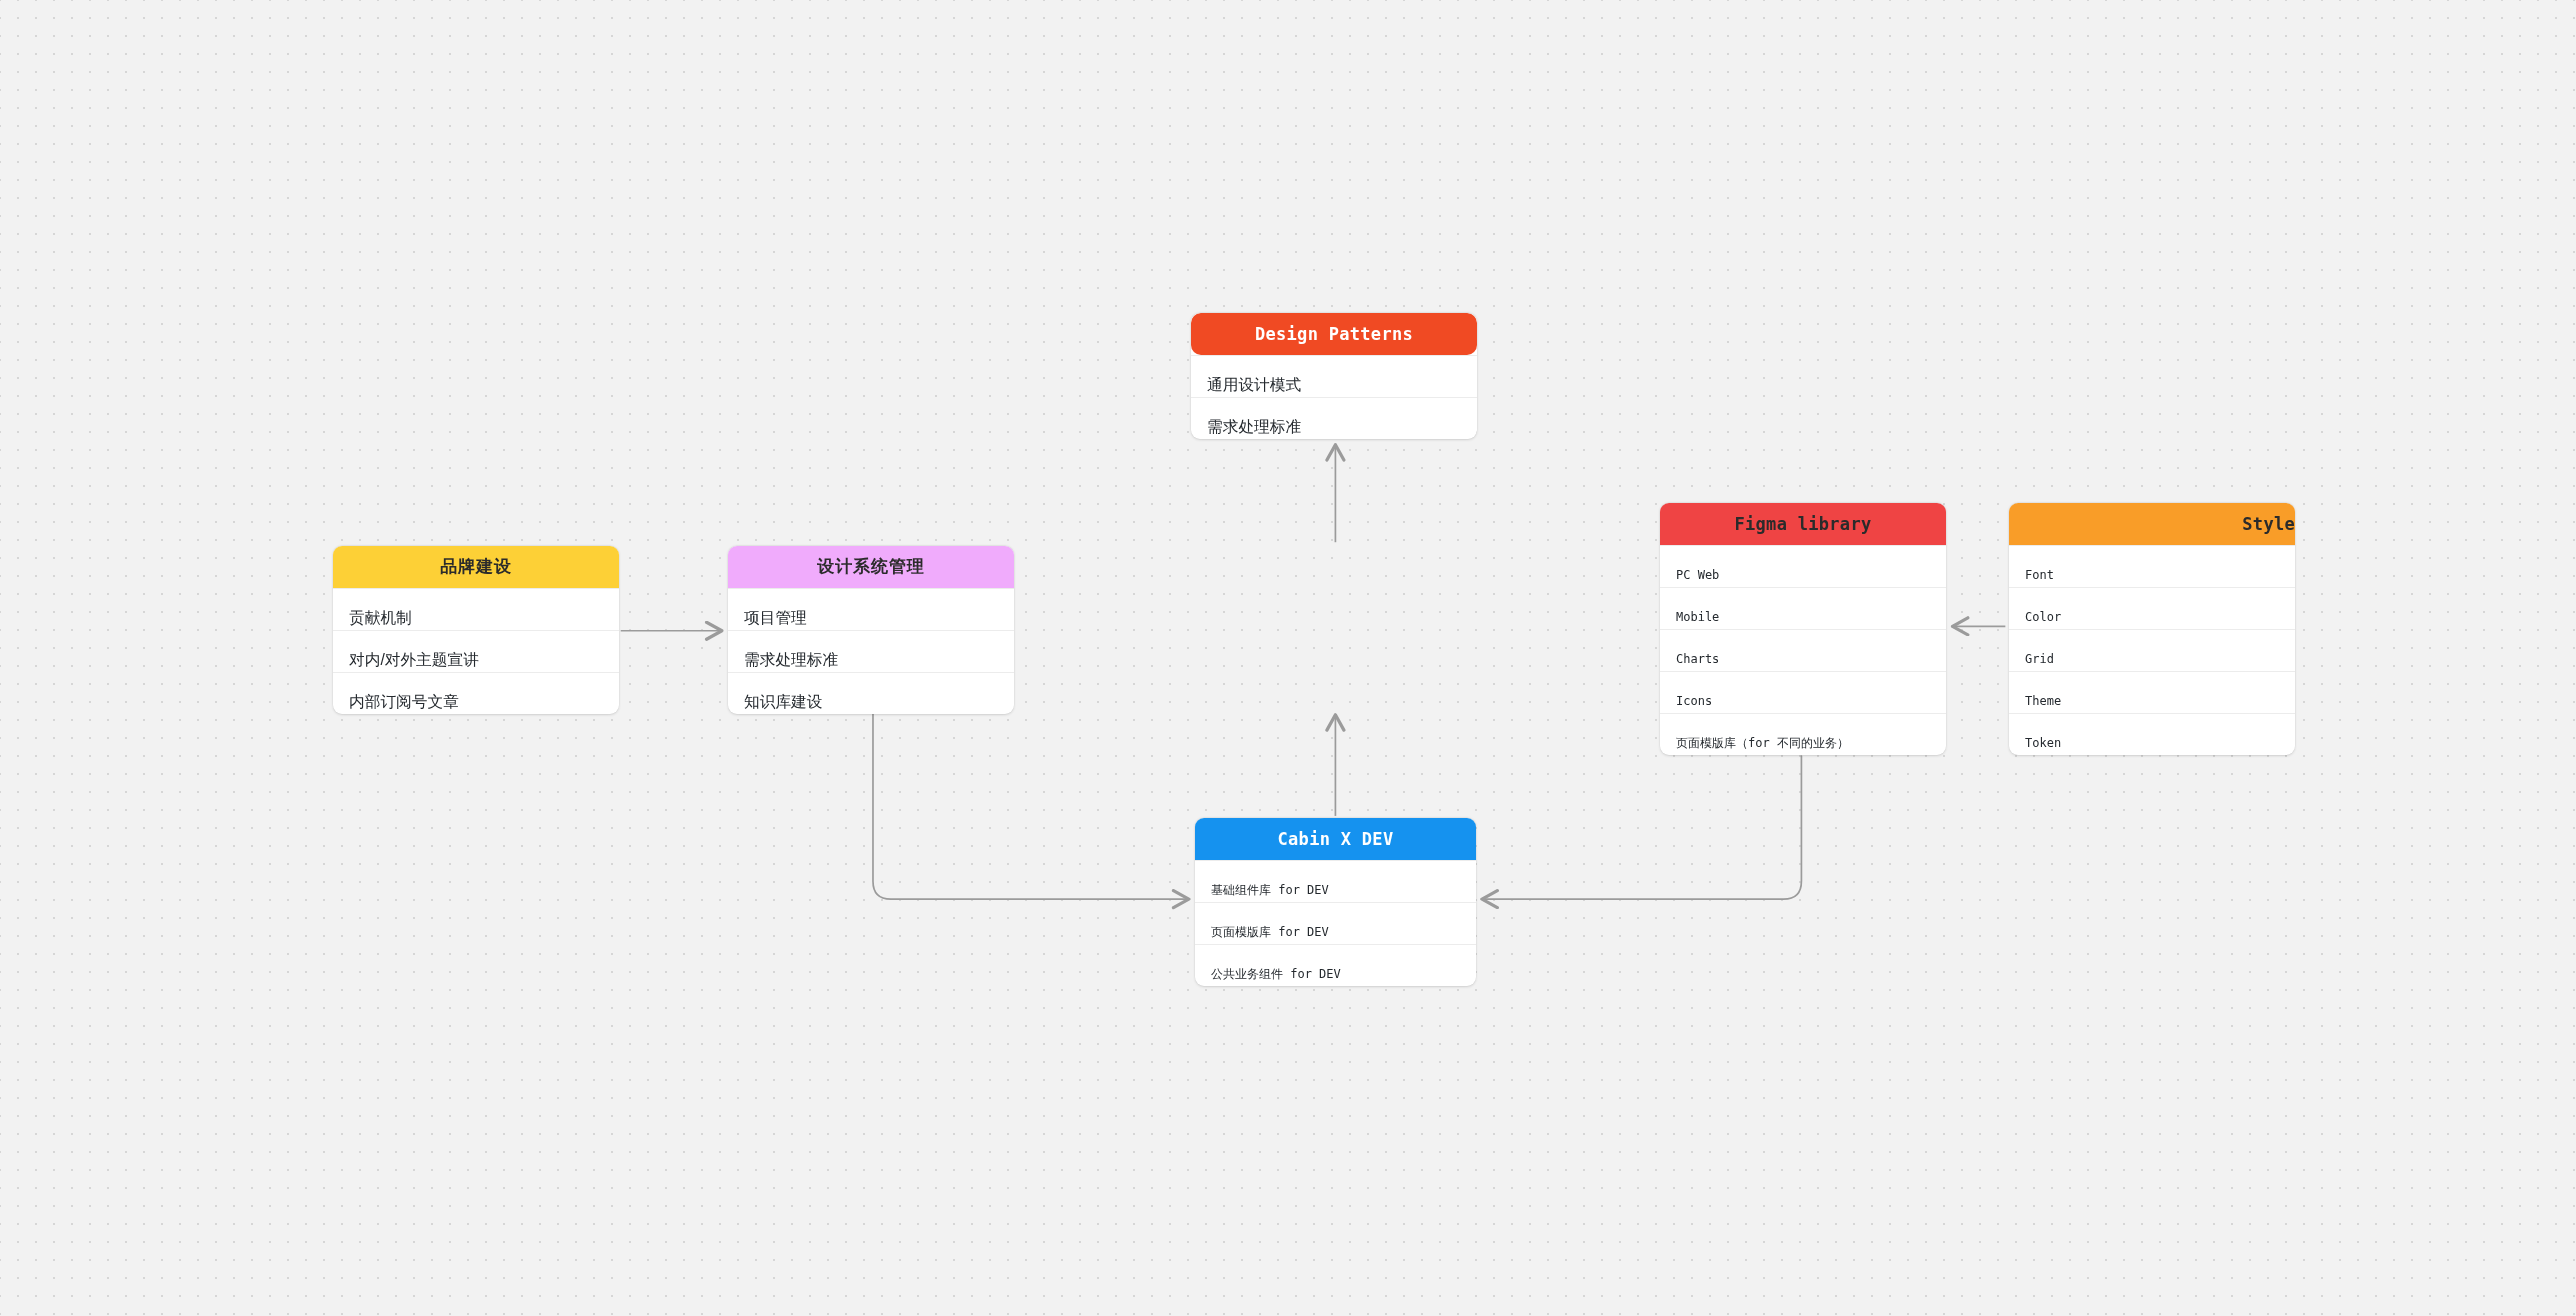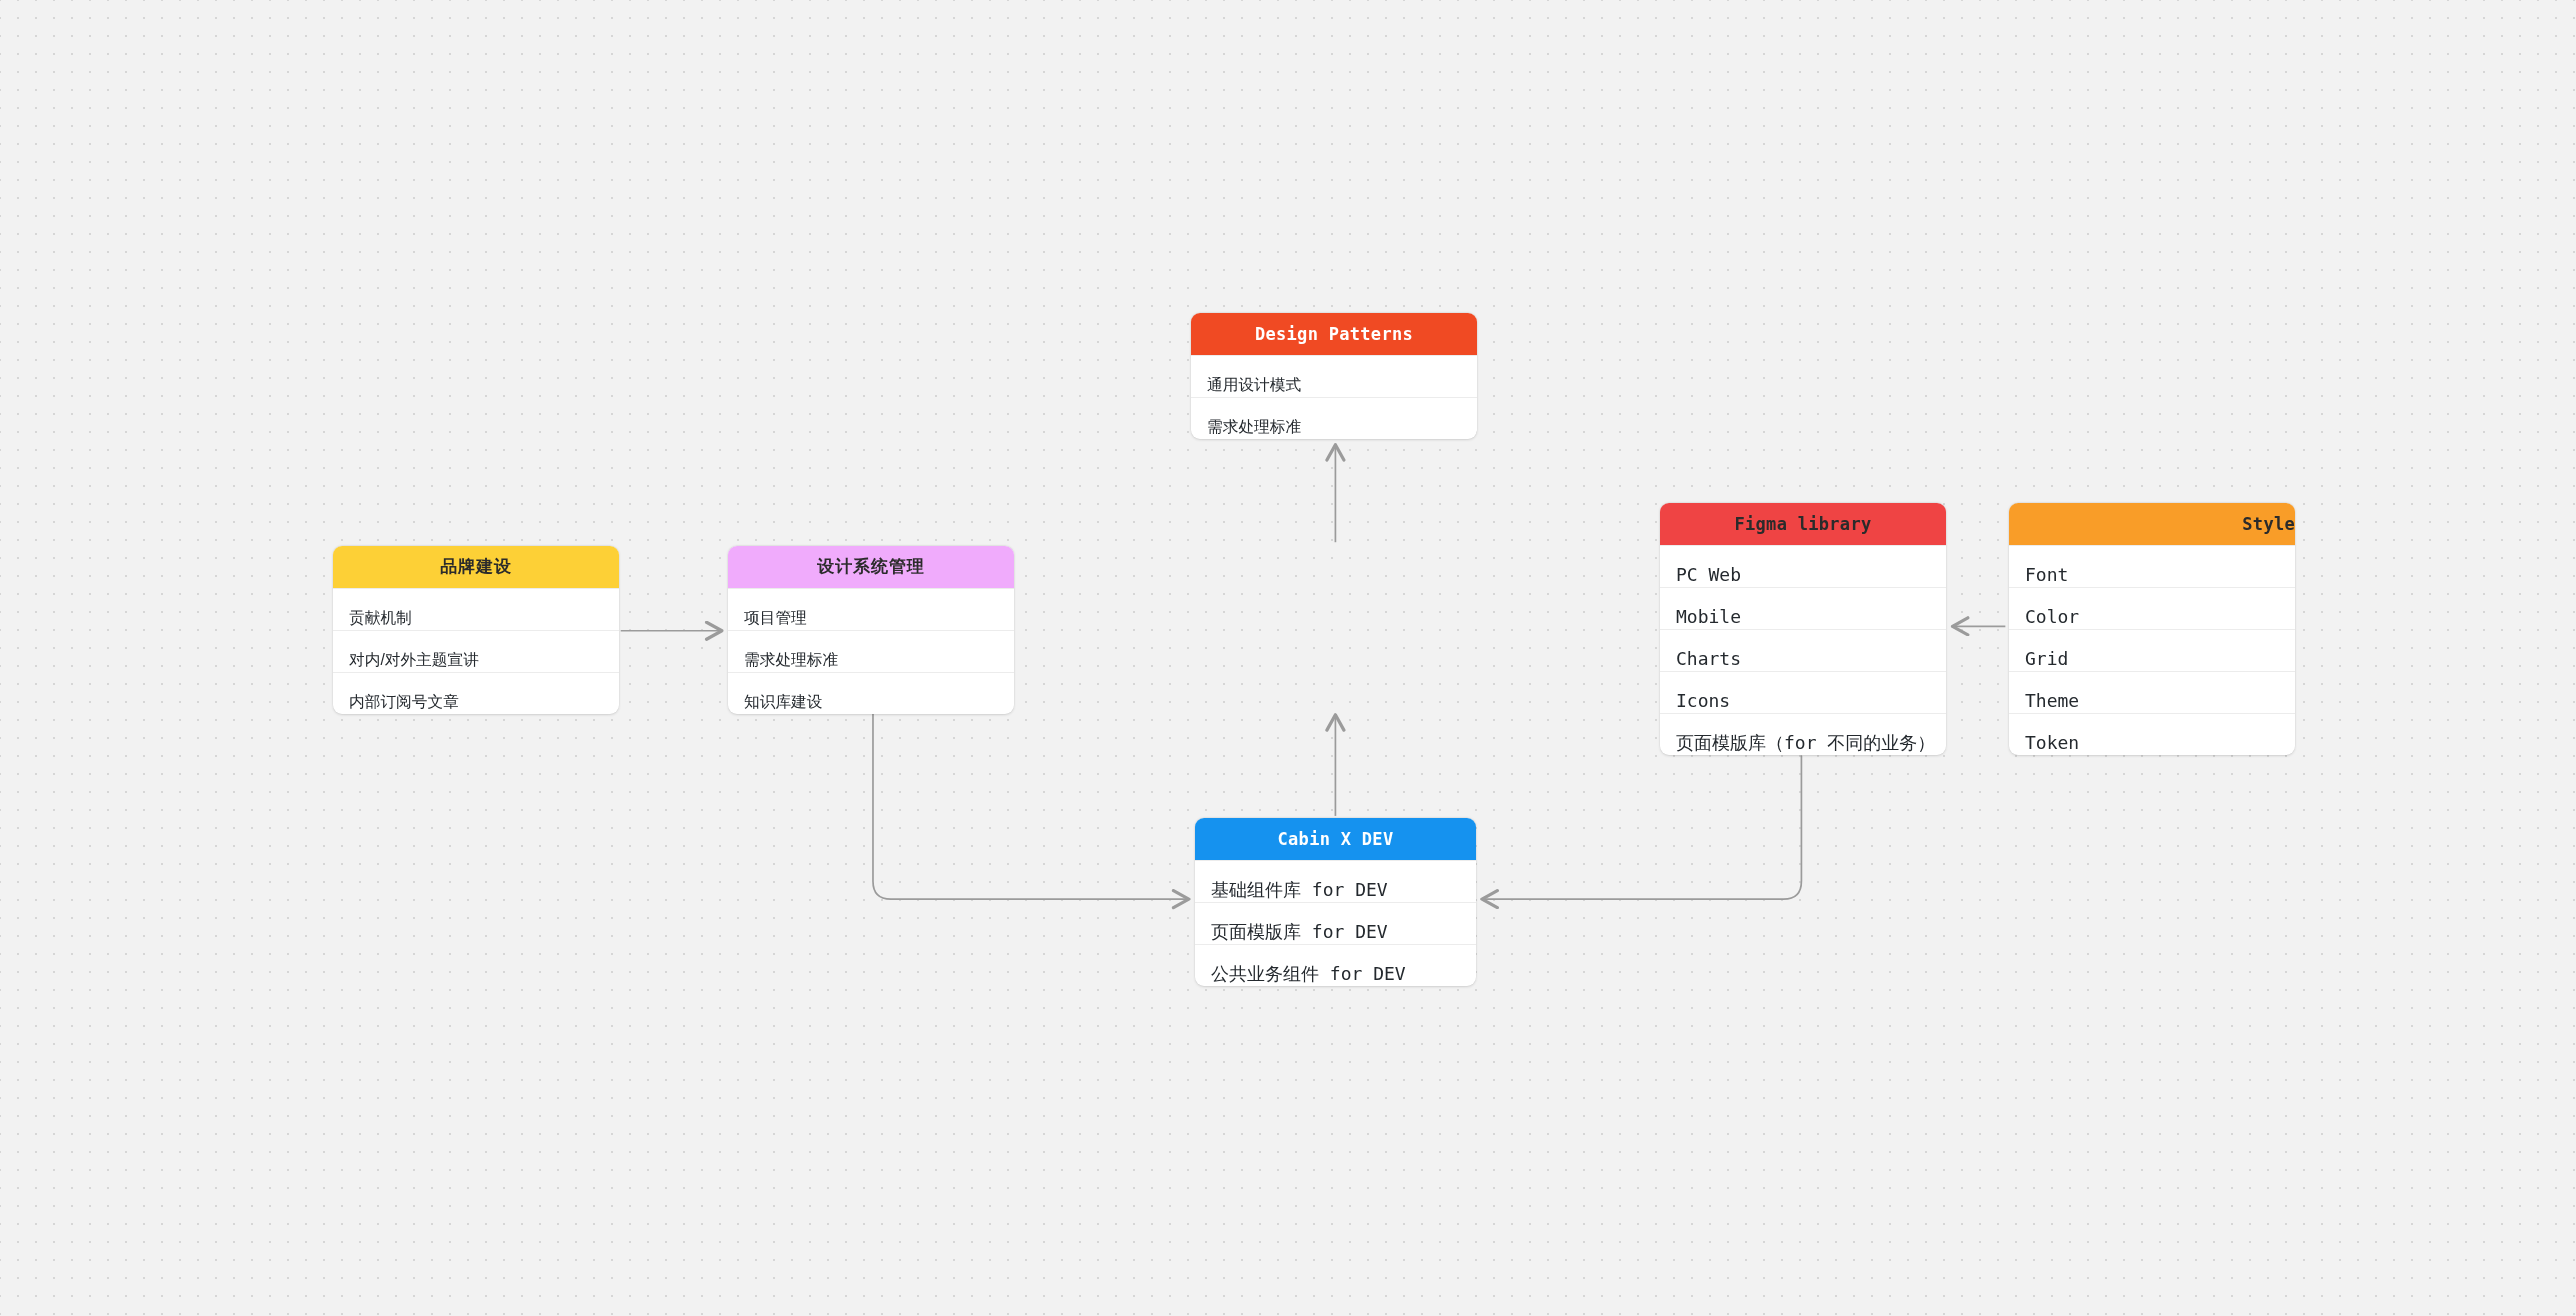--- a/index.html
+++ b/index.html
@@ -70,21 +70,21 @@
     color: #24292e;
     border-top: 0.9px solid #ececec;
     padding: 8px 16px;
     white-space: nowrap;
     overflow: hidden;
     font-family: "Liberation Sans", "DejaVu Sans", sans-serif;
   }
 
   .card-row.mono {
     font-family: "DejaVu Sans Mono", "Liberation Mono", monospace;
-    font-size: 18px;
+    font-size: 12px;
   }
 
   .card-row.center { text-align: center; }
   .card-row:first-of-type { border-top: none; }
 
   
   #card-brand        { left: 333px;  top: 546px;  width: 286px; }
   #card-dsm          { left: 728px;  top: 546px;  width: 286px; }
   #card-ds           { left: 1138px; top: 546px;  width: 396px; }
   #card-figma        { left: 1660px; top: 503px;  width: 286px; }
@@ -114,21 +114,21 @@
     <line x1="1493" y1="912" x2="1493" y2="798" stroke="#9b9b9b" stroke-width="1.9" marker-end="url(#arrowU)"></line>
 
     <line x1="2242" y1="700" x2="2182" y2="700" stroke="#9b9b9b" stroke-width="1.9" marker-end="url(#arrowR)"></line>
 
     <path d="M976,795 L976,985 Q976,1005 996,1005 L1330,1005" fill="none" stroke="#9b9b9b" stroke-width="1.9" stroke-linecap="round" marker-end="url(#arrowR)"></path>
 
     <path d="M2014,845 L2014,985 Q2014,1005 1994,1005 L1656,1005" fill="none" stroke="#9b9b9b" stroke-width="1.9" stroke-linecap="round" marker-end="url(#arrowR)"></path>
   </svg>
 
   <div class="card" id="card-patterns">
-    <div class="card-header" style="background: rgb(240, 74, 35); color: rgb(255, 255, 255);">Design Patterns</div>
+    <div class="card-header" style="background: rgb(240, 74, 35); color: rgb(255, 255, 255); border-radius: 10px;">Design Patterns</div>
     <div class="card-row">通用设计模式</div>
     <div class="card-row">需求处理标准</div>
   </div>
 
   <div class="card" id="card-brand">
     <div class="card-header cjk" style="background: rgb(253, 208, 54); color: rgb(43, 43, 43);">品牌建设</div>
     <div class="card-row">贡献机制</div>
     <div class="card-row">对内/对外主题宣讲</div>
     <div class="card-row">内部订阅号文章</div>
   </div>

